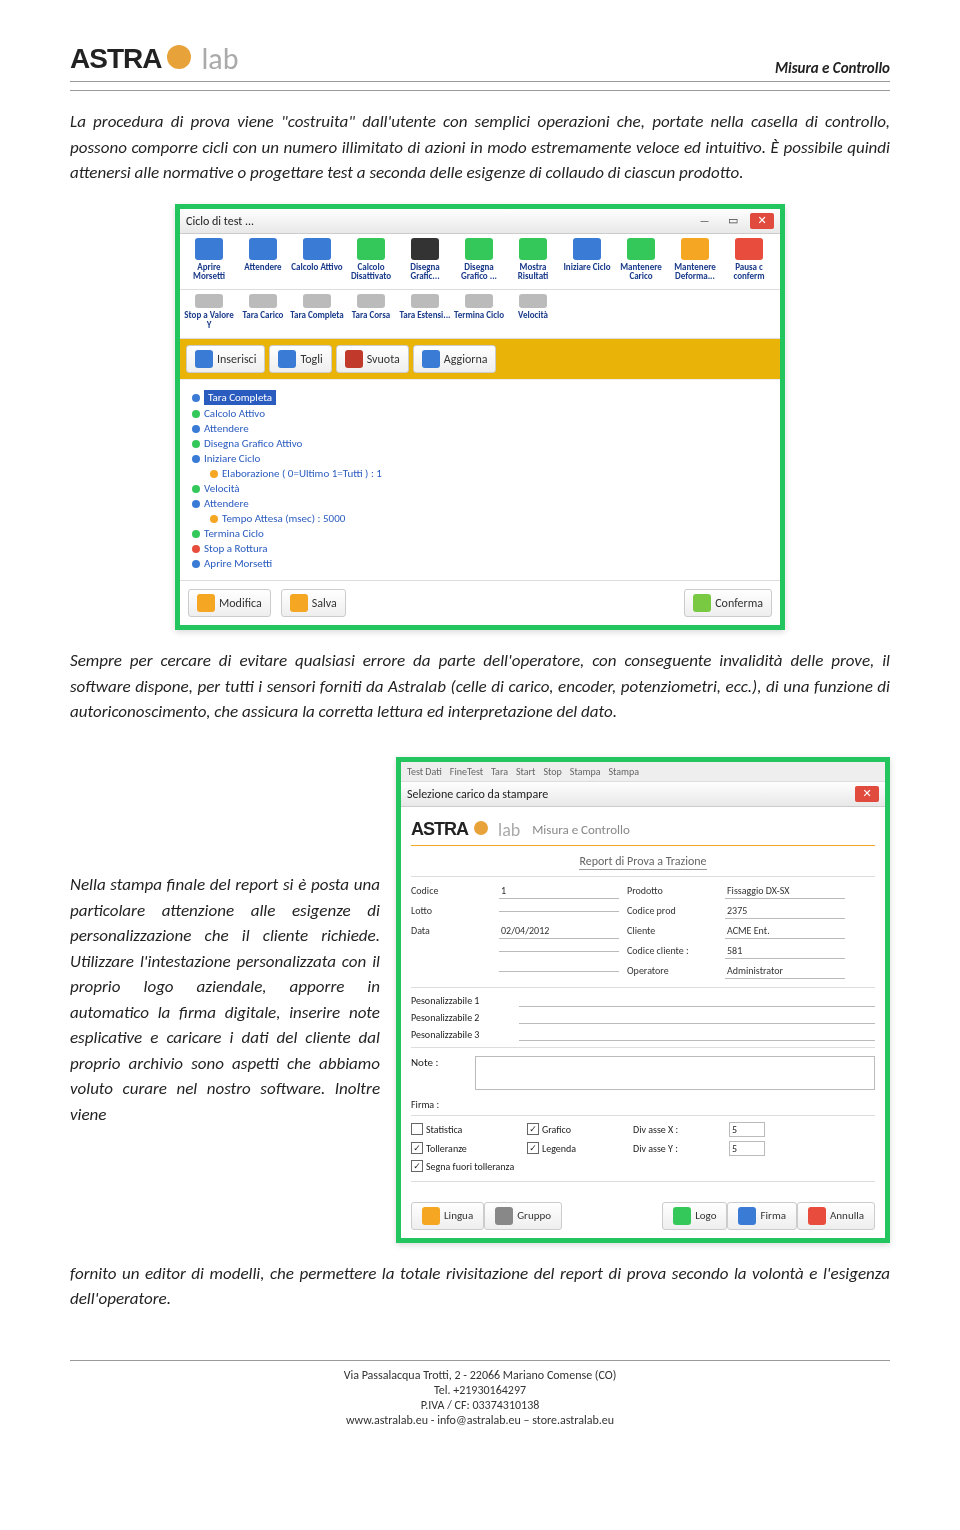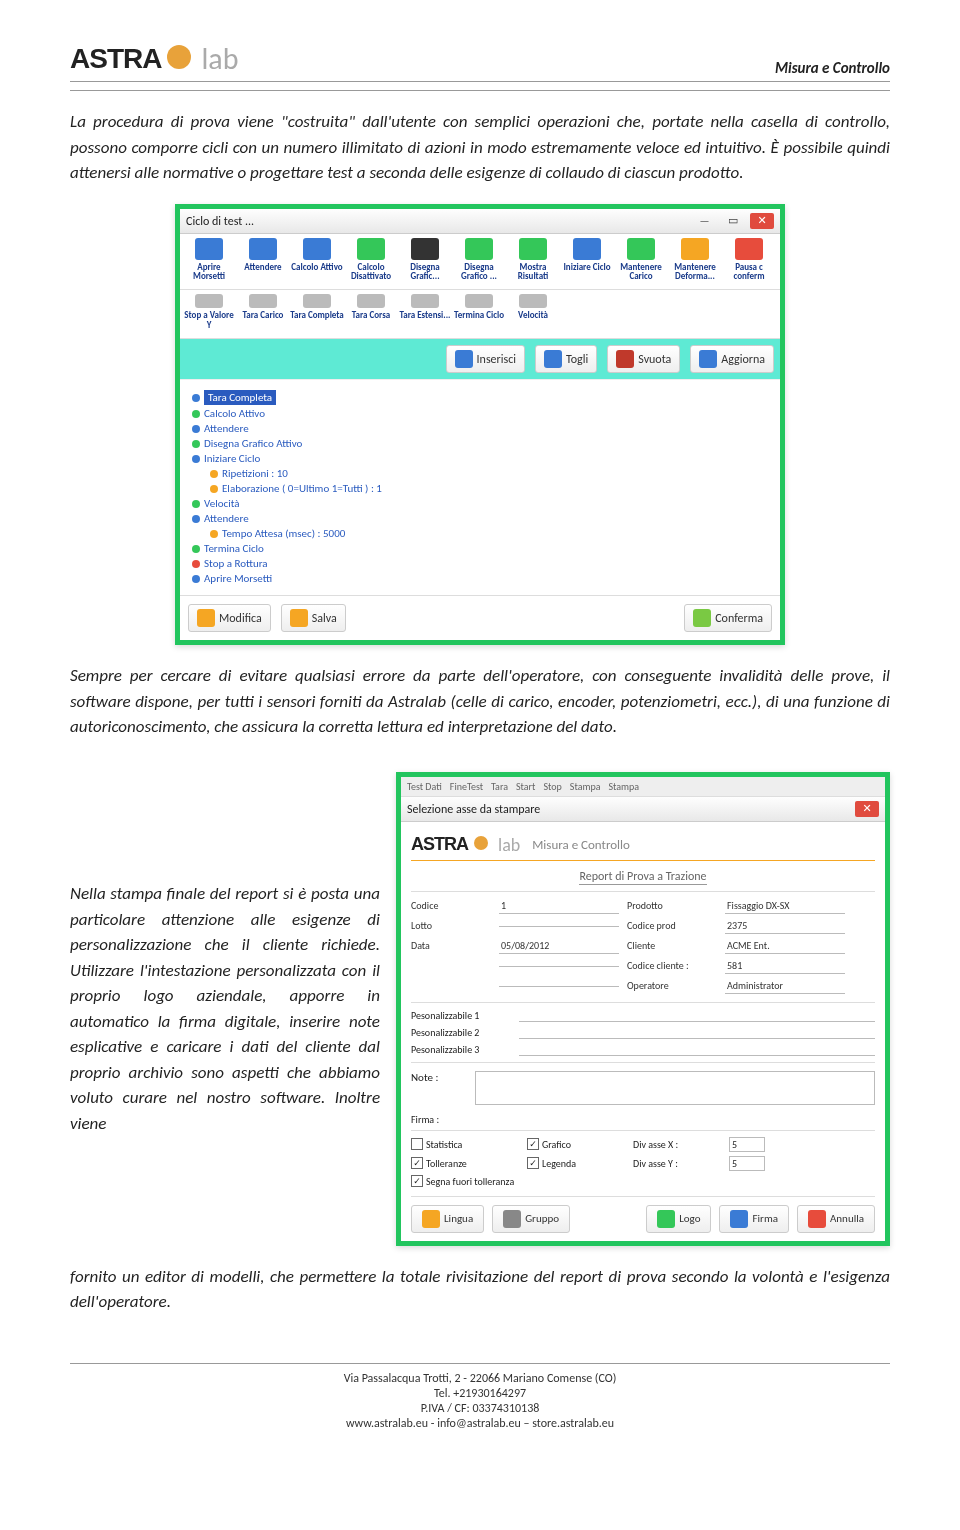--- a/index.html
+++ b/index.html
@@ -17,21 +17,21 @@
   
   .screenshot { border:5px solid #22c55e; background:#f5f6f7; margin:18px auto; box-shadow:0 2px 6px rgba(0,0,0,.15); font-style:normal;}
   .ss1 { width:600px; }
   .titlebar { background:linear-gradient(#fefefe,#e8e8e8); border-bottom:1px solid #ccc; display:flex; justify-content:space-between; align-items:center; padding:4px 6px; font-size:12px;}
   .winbtns span{ display:inline-block; width:24px; height:16px; margin-left:2px; font-size:11px; text-align:center; line-height:16px; color:#444;}
   .winbtns .close{ background:#e04b3e; color:#fff; border-radius:2px;}
   .toolbar-row { display:flex; flex-wrap:wrap; background:#fff; border-bottom:1px solid #ddd; padding:4px 2px 8px 2px;}
   .tb-item { width:54px; text-align:center; font-size:9px; color:#1a3b8a; font-weight:bold; line-height:1.1;}
   .tb-item .ic{ width:28px; height:22px; margin:0 auto 2px auto; border-radius:3px;}
   .ic-blue{background:#3a7bd5;} .ic-green{background:#34c759;} .ic-orange{background:#f5a623;} .ic-red{background:#e74c3c;} .ic-gray{background:#bbb;} .ic-black{background:#333;}
-  .row2 { padding:6px; display:flex; gap:10px; background:#5eead4; border-bottom:1px solid #eee;justify-content:flex-end;}
+  .row2 { padding:6px; display:flex; gap:4px; background:#eab308; border-bottom:1px solid #eee;}
   .btn2 { display:flex; align-items:center; gap:4px; font-size:12px; color:#333; padding:4px 8px; background:linear-gradient(#fff,#eee); border:1px solid #ccc; border-radius:3px;}
   .btn2 .bic{width:18px;height:18px;border-radius:3px;}
   .tree { background:#fff; padding:8px 12px; font-size:11px; color:#2a5bbf;}
   .tree div{ margin:2px 0; display:flex; align-items:center; gap:4px;}
   .tree .dot{width:8px;height:8px;border-radius:50%;}
   .d-blue{background:#3a7bd5;} .d-green{background:#34c759;} .d-orange{background:#f5a623;} .d-red{background:#e74c3c;}
   .sel{ background:#2a5bbf; color:#fff; padding:1px 4px; display:inline-block;}
   .row3{ display:flex; gap:10px; padding:8px; background:#fff; border-top:1px solid #ddd;}
   
   .sswrap2 { display:flex; gap:16px; align-items:center;}
@@ -47,21 +47,21 @@
   .form-grid label{ font-size:10px; color:#333;}
   .form-grid .val{ font-size:10px; border-bottom:1px solid #bbb; padding:1px 2px; color:#333;}
   .form-row3{ display:grid; grid-template-columns: 100px 1fr; gap:4px 8px; margin-bottom:8px; border-top:1px solid #ddd; border-bottom:1px solid #ddd; padding:6px 0;}
   .form-row3 label{font-size:10px;} .form-row3 .val{border-bottom:1px solid #bbb; height:12px;}
   .note-row{display:grid; grid-template-columns:60px 1fr; gap:4px; margin-bottom:8px;}
   .note-row .val{ height:32px; border:1px solid #bbb;}
   .checks{ display:grid; grid-template-columns: 110px 100px 90px 40px; gap:4px 6px; font-size:10px; align-items:center; border-top:1px solid #ddd; padding-top:6px; margin-bottom:8px;}
   .cb{ display:flex; gap:3px; align-items:center;}
   .cb .box{ width:10px; height:10px; border:1px solid #666; font-size:9px; line-height:9px; text-align:center;}
   .sm-in{ border:1px solid #bbb; width:30px; font-size:10px; padding:0 2px;}
-  .bot-btns{ display:flex; gap:8px; padding-top:8px; border-top:1px solid #ddd;}
+  .bot-btns{ display:flex; padding-top:20px; border-top:1px solid #ddd;}
   .bot-btns .spacer{flex:1;}
   .bot-btns .btn2{ font-size:11px; padding:4px 10px;}
   .menubar{ background:#eee; font-size:10px; padding:3px 6px; border-bottom:1px solid #ddd;}
   .menubar span{margin-right:8px; color:#666;}
 </style>
 </head>
 <body>
 
 <div class="page">
   <div class="header">
@@ -115,21 +115,20 @@
       </div>
     <div class="tree" id="tree">
         <div style="padding-left:0px">
           <span class="dot d-blue"></span>
           <span class="sel">Tara Completa</span>
         </div>
         <div style="padding-left:0px"><span class="dot d-green"></span>Calcolo Attivo</div>
         <div style="padding-left:0px"><span class="dot d-blue"></span>Attendere</div>
         <div style="padding-left:0px"><span class="dot d-green"></span>Disegna Grafico Attivo</div>
         <div style="padding-left:0px"><span class="dot d-blue"></span>Iniziare Ciclo</div>
-        <div style="padding-left:18px"><span class="dot d-orange"></span>Ripetizioni : 10</div>
         <div style="padding-left:18px"><span class="dot d-orange"></span>Elaborazione ( 0=Ultimo 1=Tutti ) : 1</div>
         <div style="padding-left:0px"><span class="dot d-green"></span>Velocità</div>
         <div style="padding-left:0px"><span class="dot d-blue"></span>Attendere</div>
         <div style="padding-left:18px"><span class="dot d-orange"></span>Tempo Attesa (msec) : 5000</div>
         <div style="padding-left:0px"><span class="dot d-green"></span>Termina Ciclo</div>
         <div style="padding-left:0px"><span class="dot d-red"></span>Stop a Rottura</div>
         <div style="padding-left:0px"><span class="dot d-blue"></span>Aprire Morsetti</div>
       </div>
     <div class="row3" id="rowbtns3">
         <div class="btn2"><span class="bic" style="background:#f5a623"></span>Modifica</div>
@@ -142,42 +141,42 @@
   <p>Sempre per cercare di evitare qualsiasi errore da parte dell'operatore, con conseguente invalidità delle prove, il software dispone, per tutti i sensori forniti da Astralab (celle di carico, encoder, potenziometri, ecc.), di una funzione di autoriconoscimento, che assicura la corretta lettura ed interpretazione del dato.</p>
 
   <div class="sswrap2">
     <div class="col-text">
       <p style="text-align:justify; text-align-last:justify;">Nella stampa finale del report si è posta una particolare attenzione alle esigenze di personalizzazione che il cliente richiede. Utilizzare l'intestazione personalizzata con il proprio logo aziendale, apporre in automatico la firma digitale, inserire note esplicative e caricare i dati del cliente dal proprio archivio sono aspetti che abbiamo voluto curare nel nostro software. Inoltre viene</p>
     </div>
 
     <div class="screenshot ss2">
       <div class="menubar" id="mb"><span>Test Dati</span><span>FineTest</span><span>Tara</span><span>Start</span><span>Stop</span><span>Stampa</span><span>Stampa</span></div>
       <div class="titlebar">
-        <span>Selezione asse da stampare</span>
+        <span>Selezione carico da stampare</span>
         <span class="winbtns"><span class="close">✕</span></span>
       </div>
       <div class="ss2-inner">
         <div class="ss2-logo">
           <span class="logo-main" style="font-size:18px">ASTRA</span>
           <span class="logo-icon" style="width:14px;height:14px"></span>
           <span class="logo-lab" style="font-size:18px">lab</span>
           <span class="ss2-header">Misura e Controllo</span>
         </div>
         <div class="ss2-title"><span>Report di Prova a Trazione</span></div>
         <div class="form-grid" id="fg">
             <label>Codice</label>
      <div class="val">1</div>
      <label>Prodotto</label>
      <div class="val">Fissaggio DX-SX</div>
             <label>Lotto</label>
      <div class="val"></div>
      <label>Codice prod</label>
      <div class="val">2375</div>
             <label>Data</label>
-     <div class="val">05/08/2012</div>
+     <div class="val">02/04/2012</div>
      <label>Cliente</label>
      <div class="val">ACME Ent.</div>
             <label></label>
      <div class="val"></div>
      <label>Codice cliente :</label>
      <div class="val">581</div>
             <label></label>
      <div class="val"></div>
      <label>Operatore</label>
      <div class="val">Administrator</div>

